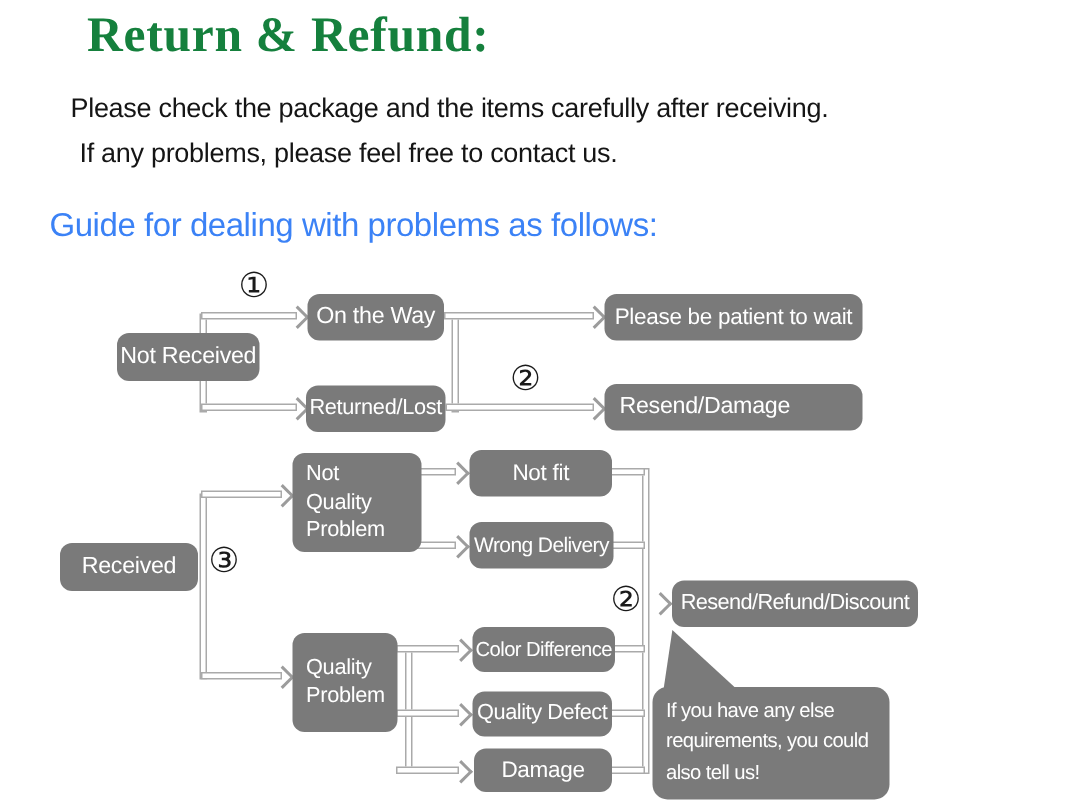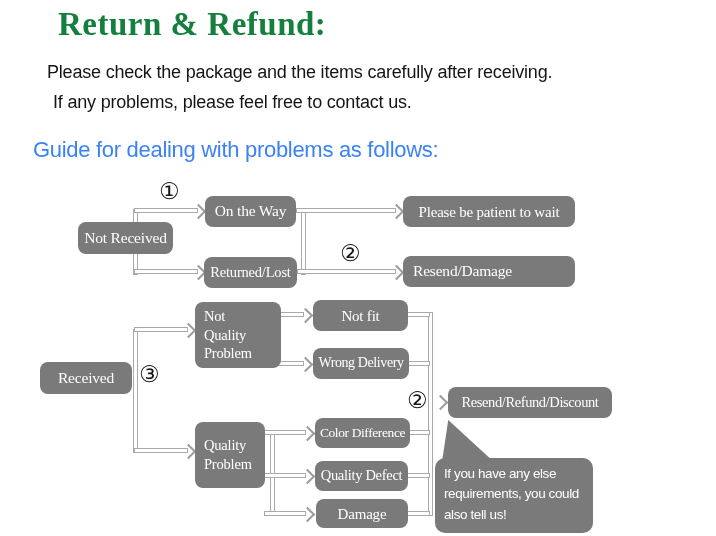--- a/index.html
+++ b/index.html
@@ -13,21 +13,21 @@
     font-weight:700;font-size:33px;color:#15803d;letter-spacing:0.5px;margin-left:12px;
   }
   .intro{position:absolute;color:#151515;font-size:18px;letter-spacing:-0.2px;}
   .intro1{left:47px;top:62px;}
   .intro2{left:53px;top:92px;}
   .guide{position:absolute;left:33px;top:137px;color:#3b82f6;font-size:22px;letter-spacing:-0.3px;}
   .node{
     position:absolute;background:#7a7a7a;color:#ffffff;border-radius:8px;
     display:flex;align-items:center;justify-content:center;
     font-size:15px;letter-spacing:-0.2px;line-height:1.2;box-sizing:border-box;
-    text-align:center;white-space:nowrap;font-family:Liberation Serif, serif;
+    text-align:center;white-space:nowrap;
   }
   .node.leftalign{justify-content:flex-start;padding-left:10px;text-align:left;}
   .node.multi{
     justify-content:flex-start;padding-left:9px;text-align:left;
     white-space:pre-line;line-height:1.3;
   }
   .line-h{position:absolute;height:3px;background:#ffffff;border:1px solid #aaaaaa;}
   .line-v{position:absolute;width:3px;background:#ffffff;border:1px solid #aaaaaa;}
   .chev{
     position:absolute;width:9px;height:9px;

